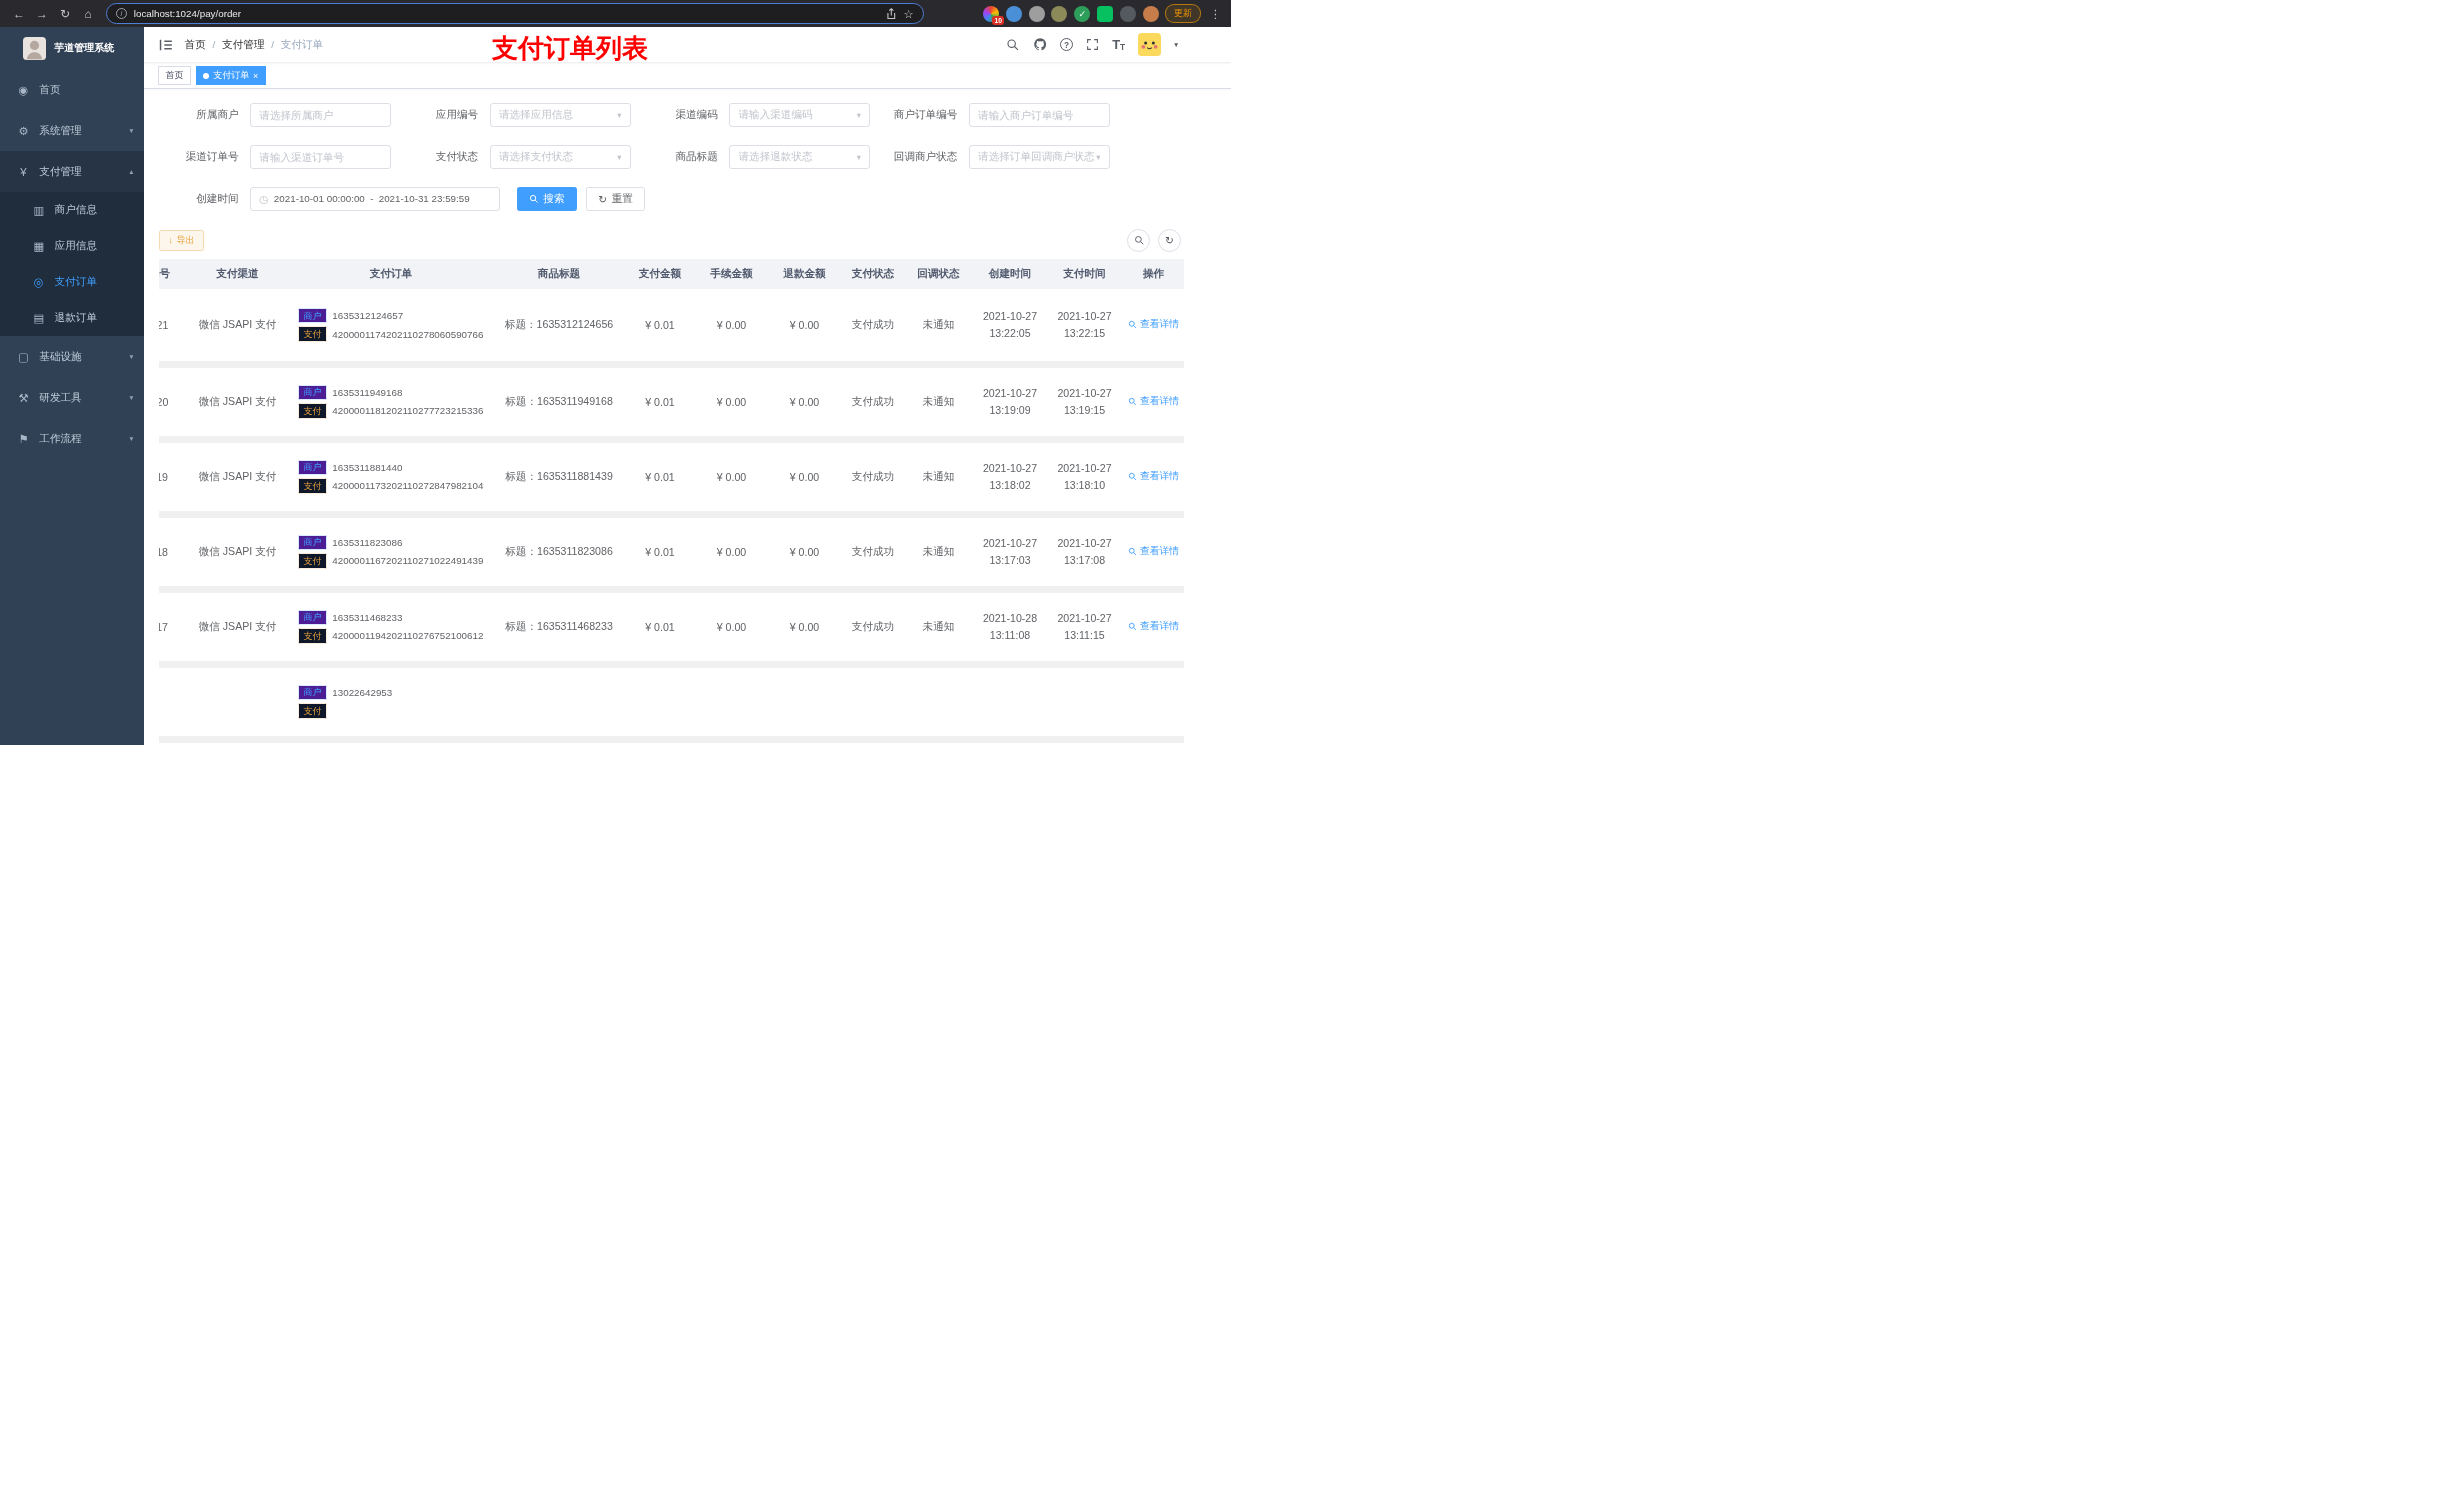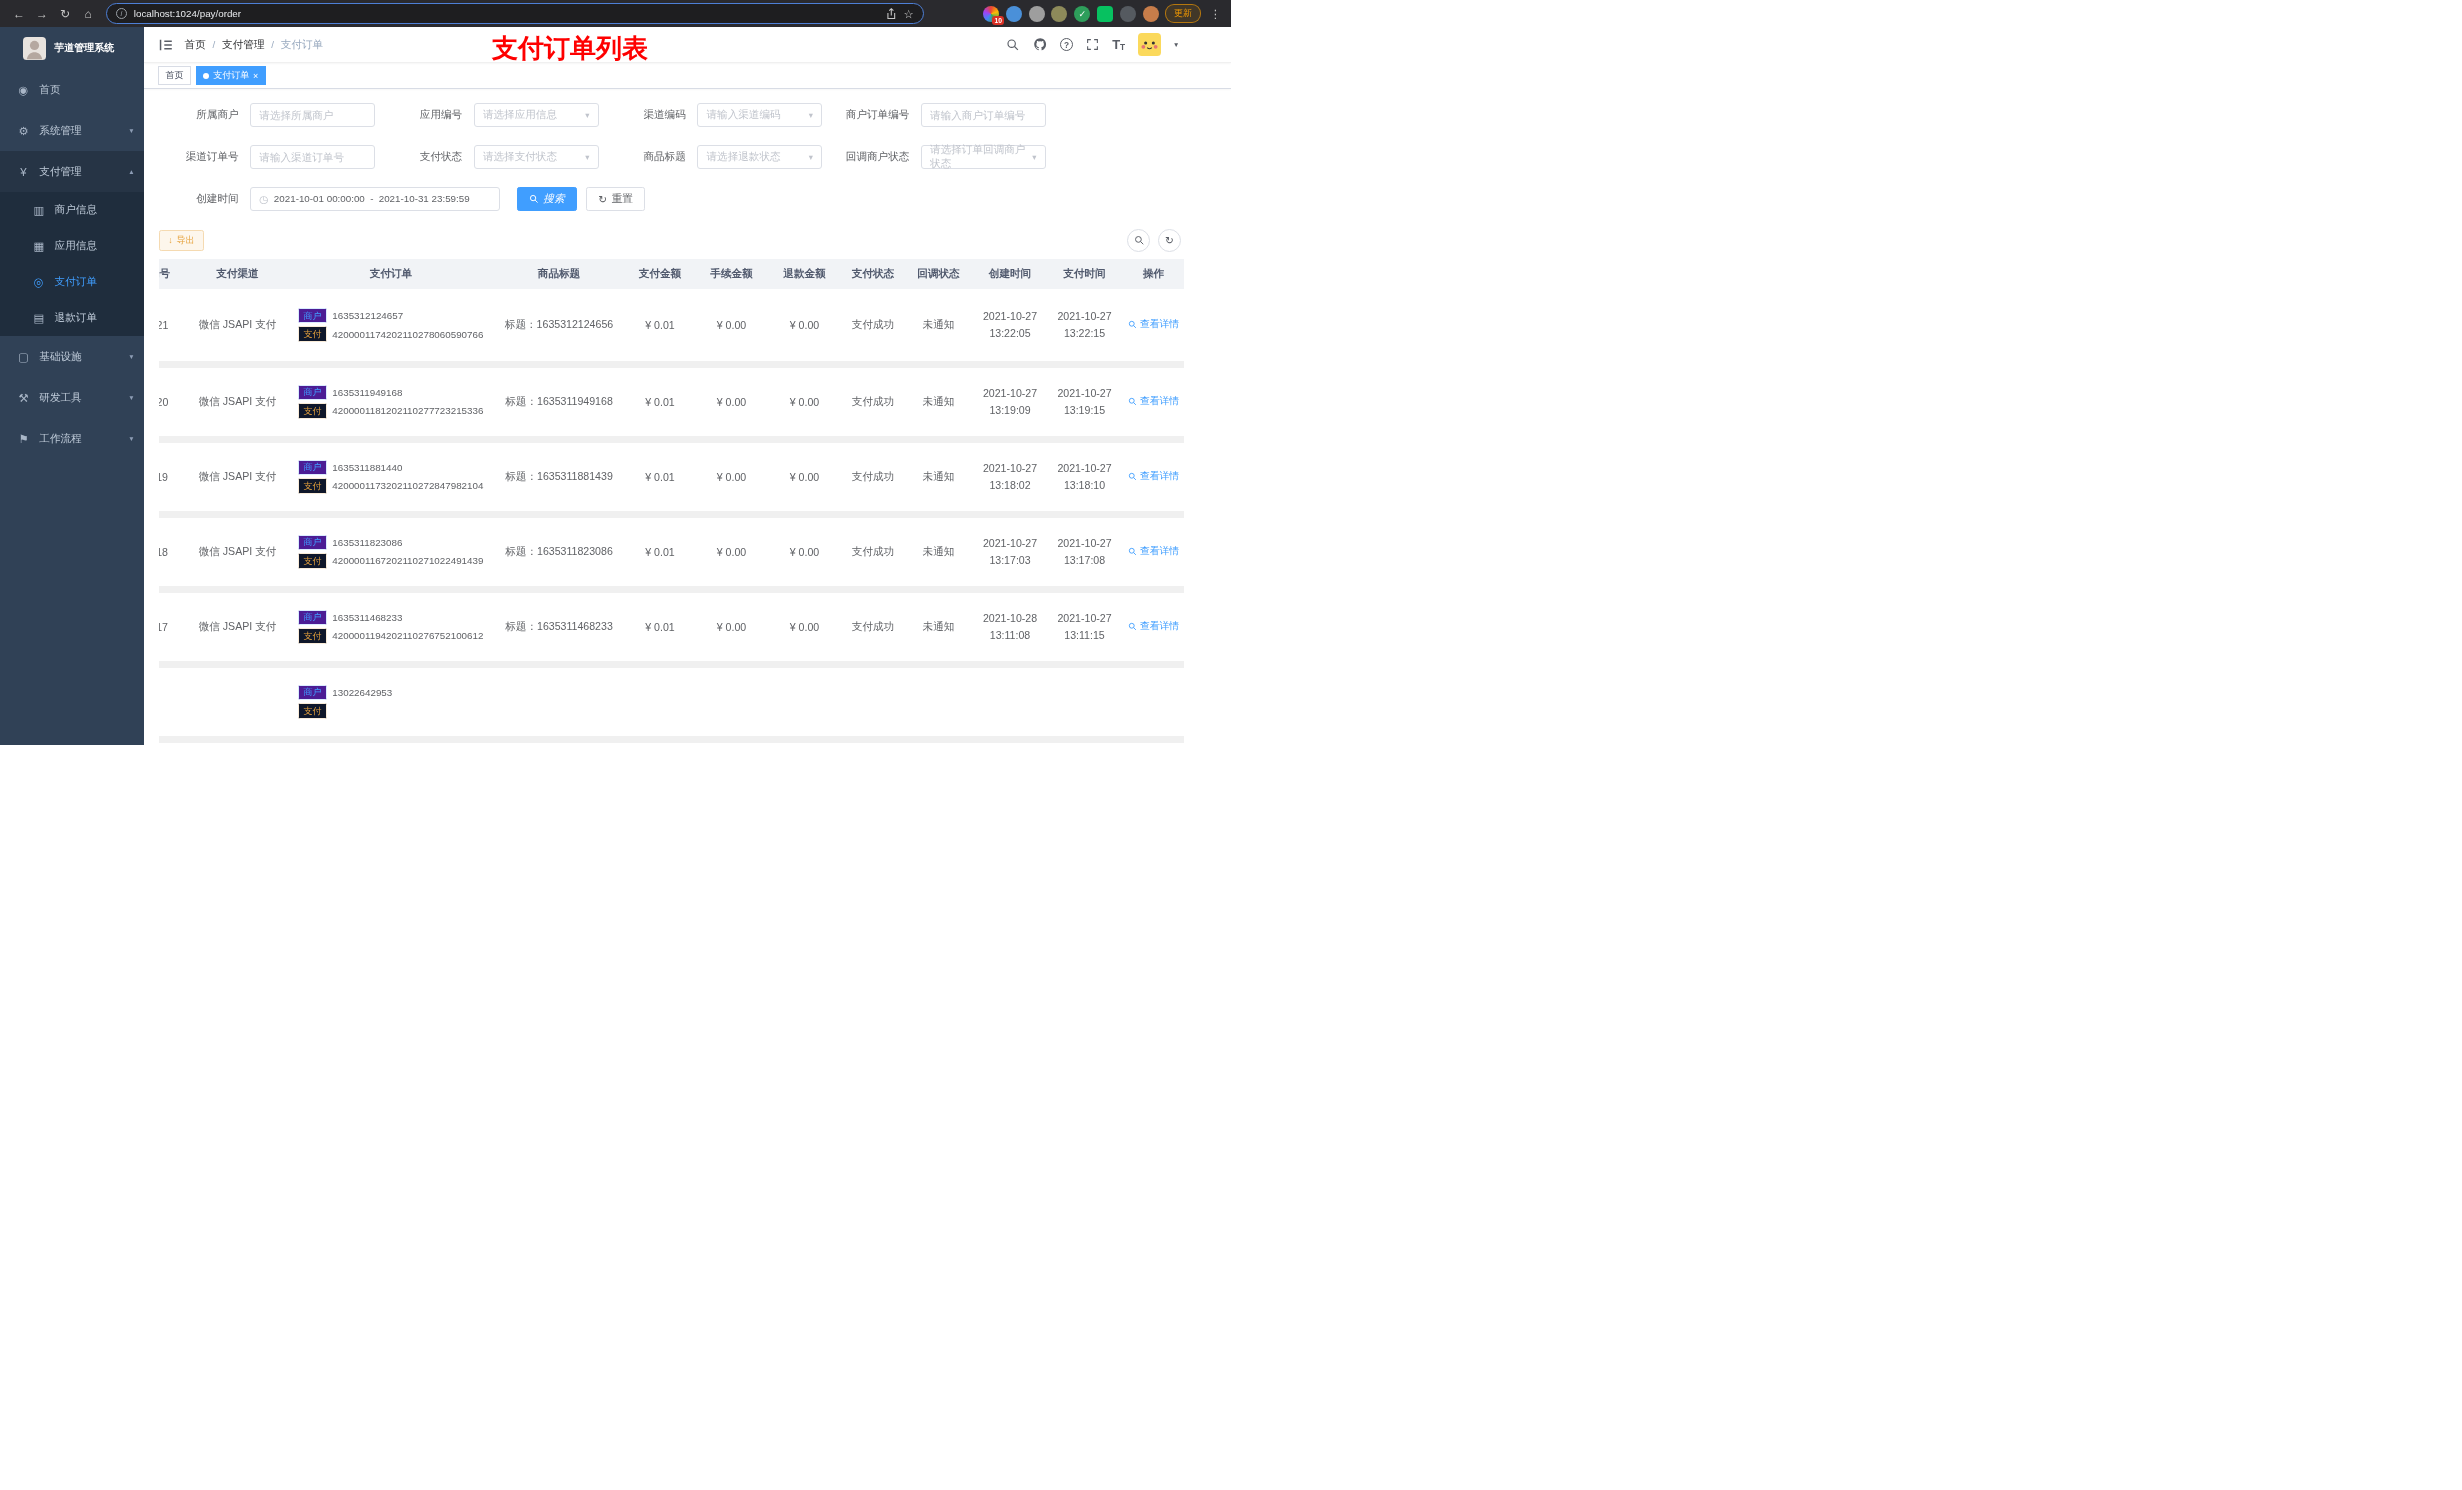--- a/index.html
+++ b/index.html
@@ -71,31 +71,31 @@
              padding:0 6.8px; display:flex; align-items:center; gap:3.8px; cursor:pointer; white-space:nowrap; }
   .tag-tab.active { background:#409eff; border-color:#409eff; color:#fff; }
   .tab-dot { width:6px; height:6px; border-radius:50%; background:#fff; }
   .tab-close { font-size:9px; }
 
   
   .content { flex:1; padding:13.6px 15px 0; overflow:hidden; }
   .filter-row { display:flex; margin-bottom:18px; align-items:center; }
   .f-item { display:flex; align-items:center; margin-right:7.6px; }
   .f-label { width:91px; text-align:right; padding-right:11.4px; font-size:10.6px; color:#606266; white-space:nowrap; }
-  .f-control { width:125px; height:24px; border:0.8px solid #dcdfe6; border-radius:3px; background:#fff;
+  .f-control { width:141px; height:24px; border:0.8px solid #dcdfe6; border-radius:3px; background:#fff;
                font-size:10.6px; color:#606266; padding:0 8.3px; display:flex; align-items:center; }
   input.f-control { outline:none; font-family:inherit; }
   input.f-control::placeholder { color:#c0c4cc; }
   .select-control { justify-content:space-between; color:#c0c4cc; cursor:pointer; }
   .select-caret { color:#c0c4cc; font-size:8.3px; }
   .date-control { width:250px; gap:5.3px; color:#606266; font-size:9.8px; white-space:nowrap; }
   .date-clock { color:#c0c4cc; font-size:10.6px; }
   .btn { height:24px; border-radius:2.3px; font-size:10.6px; padding:0 11.4px; display:inline-flex; align-items:center;
          gap:4.5px; border:0.8px solid #dcdfe6; background:#fff; color:#606266; cursor:pointer; white-space:nowrap; font-family:inherit;}
-  .btn-primary { background:#409eff; border-color:#409eff; color:#fff; margin-left:9px;font-style:italic; }
+  .btn-primary { background:#409eff; border-color:#409eff; color:#fff; margin-left:9px; }
   .btn-reset { margin-left:9px; }
   .toolbar { display:flex; align-items:center; margin-bottom:7.6px; }
   .btn-export { height:21px; padding:0 8.3px; font-size:9px; background:#fdf6ec; border:0.8px solid #f5dab1;
                 color:#e6a23c; border-radius:2.3px; display:inline-flex; align-items:center; gap:3.8px; cursor:pointer; font-family:inherit;}
   .toolbar-right { margin-left:auto; margin-right:35px; display:flex; gap:7.6px; }
   .circle-btn { width:23px; height:23px; border-radius:50%; border:0.8px solid #dcdfe6; background:#fff; color:#5a5e66;
                 display:flex; align-items:center; justify-content:center; cursor:pointer; font-size:10.6px; }
 
   
   .table-wrap { overflow:hidden; width:1025px; }

